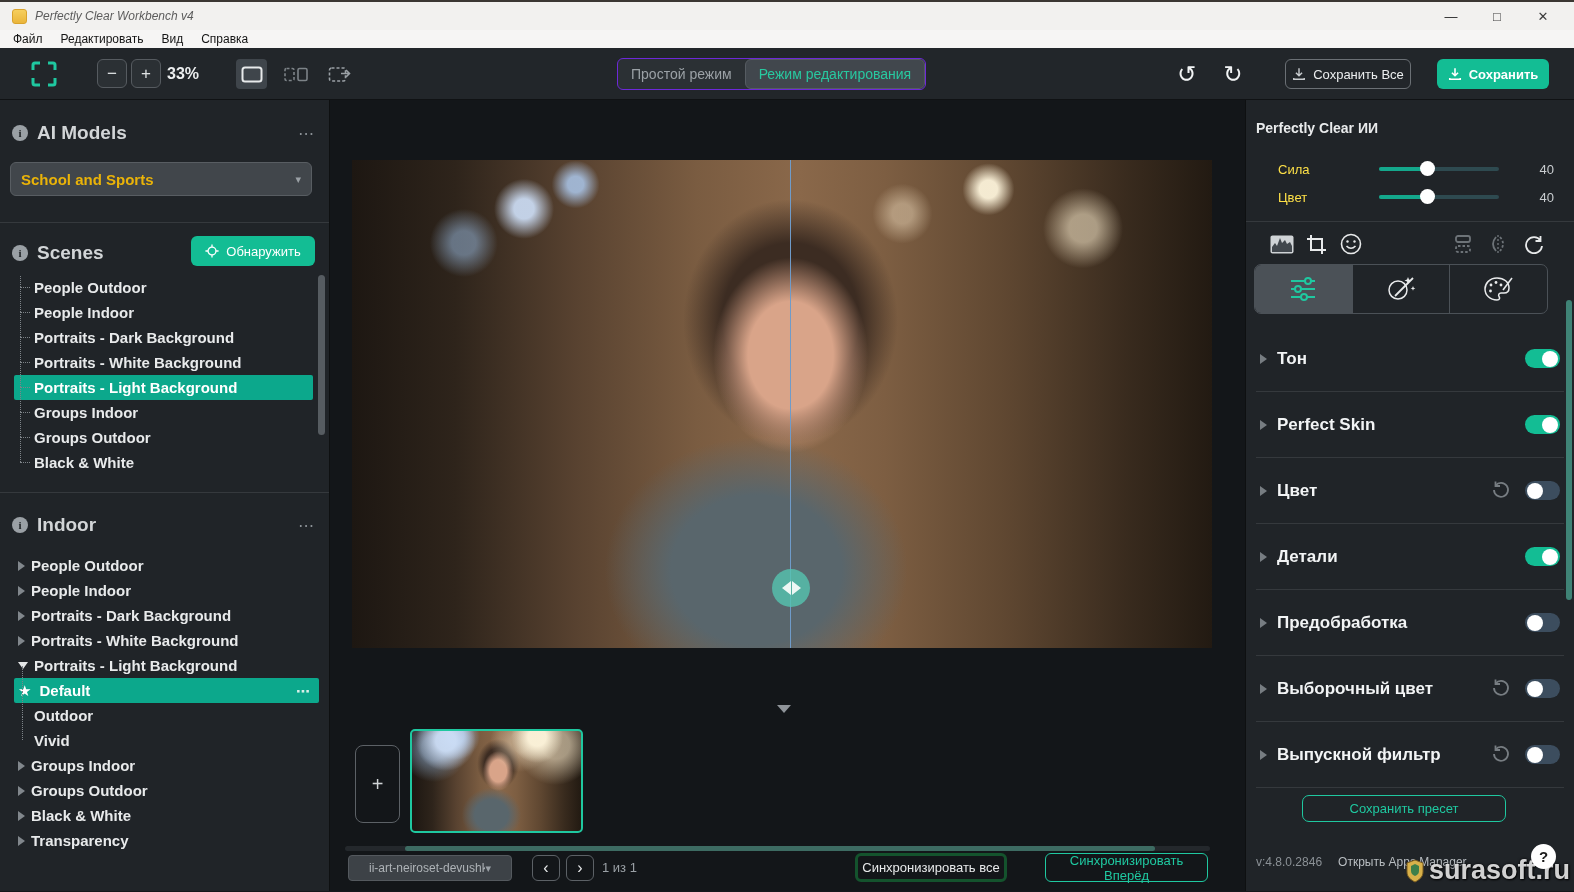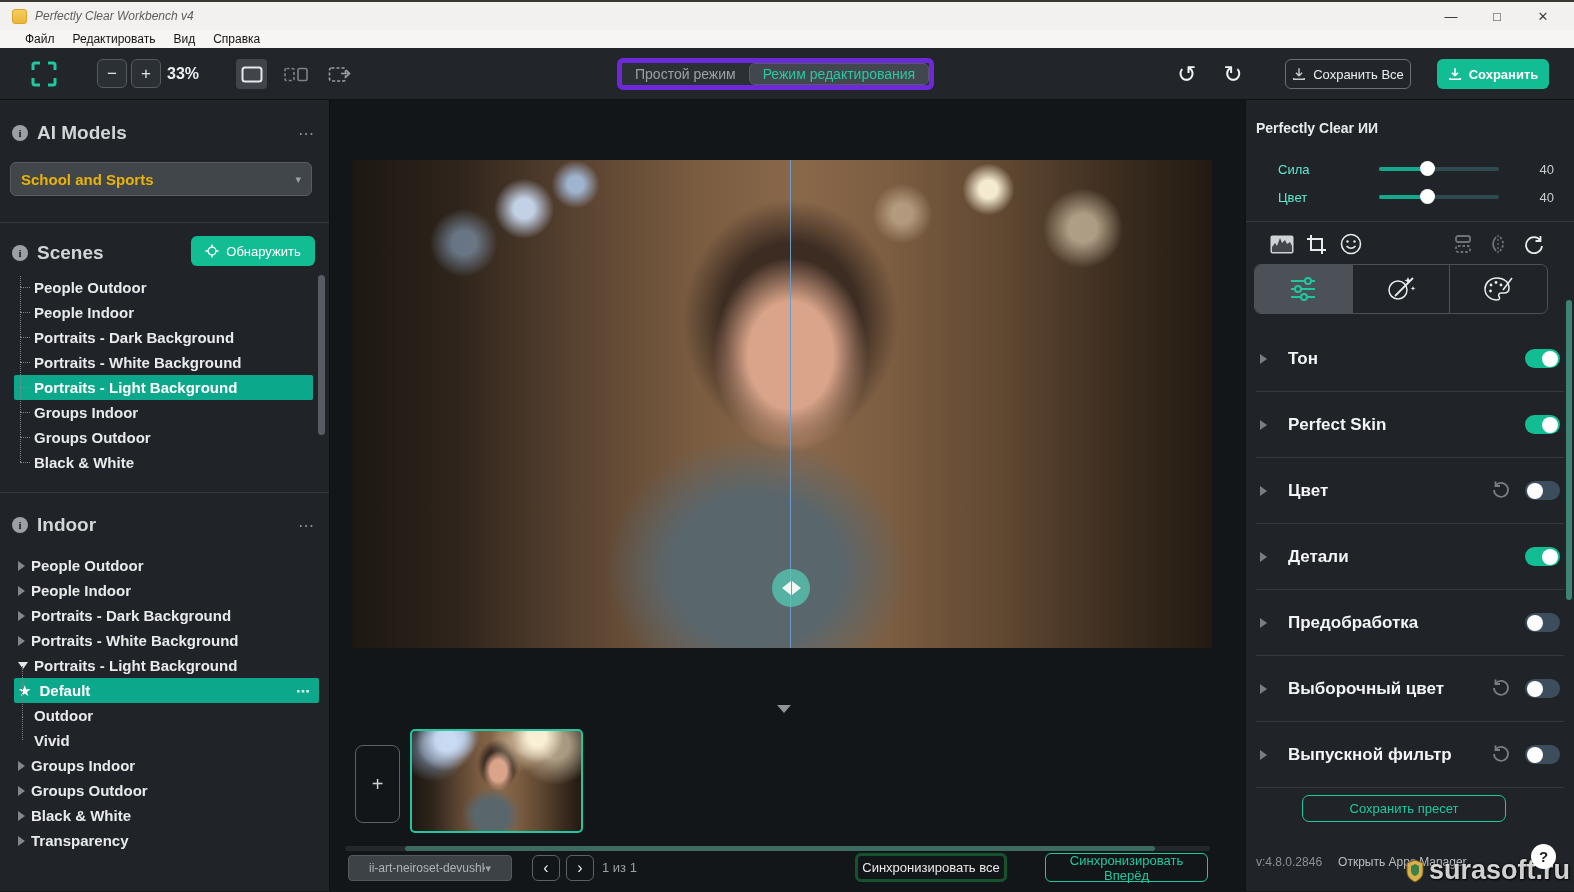--- a/index.html
+++ b/index.html
@@ -9,35 +9,35 @@
   
   .titlebar { height:30px; background:#f2f1ef; border-top:2px solid #3b3733;
     display:flex; align-items:center; padding:0 8px;font-style:italic; }
   .app-icon { width:15px; height:15px; border-radius:3px; margin:0 8px 0 4px;
     background:linear-gradient(#f8d express 0,#f8d express 0); background:linear-gradient(#f6cf5e,#eab53a);
     border:1px solid #d9a32c; }
   .title-text { color:#5c5c5c; font-size:12px; }
   .win-controls { margin-left:auto; display:flex; }
   .win-btn { width:46px; height:28px; display:flex; align-items:center; justify-content:center;
     color:#3c3c3c; font-size:13px; }
-  .menubar { height:18px; background:#f6f5f4; display:flex; align-items:center; padding-left:16px; }
+  .menubar { height:18px; background:#f6f5f4; display:flex; align-items:center; padding-left:4px; }
   .menu-item { color:#141414; font-size:12px; padding:0 9px; }
 
   
   .toolbar { height:52px; background:#22262a; position:relative; border-bottom:1px solid #101214; }
   .tb-abs { position:absolute; }
   .logo-icon { left:30px; top:12px; width:28px; height:28px; }
   .sq-btn { width:30px; height:29px; top:11px; border:1px solid #565b60; border-radius:6px;
     background:#2b3034; color:#dfe2e4; font-size:17px; display:flex; align-items:center; justify-content:center; }
   .zoom-label { left:167px; top:0; height:52px; line-height:52px; color:#eceeef; font-size:16px; font-weight:bold; }
   .viewmodes { left:236px; top:11px; display:flex; gap:13px; }
   .vm { width:31px; height:30px; border-radius:4px; display:flex; align-items:center; justify-content:center; }
   .vm.active { background:#3f454b; }
   .mode-switch { left:617px; top:10px; height:32px; display:flex; align-items:center;
-    background:#2b3034; border:5px solid #6d28d9; border-radius:6px; overflow:hidden; }
+    background:#2b3034; border:1px solid #6d28d9; border-radius:6px; overflow:hidden; }
   .mode-seg { padding:0 13px; height:100%; display:flex; align-items:center; font-size:14px; color:#9ba1a6; }
   .mode-seg.active { background:#41474d; color:#28c9a0; border-radius:6px; border:1px solid #565c62; }
   .undo-btn,.redo-btn { top:9px; width:34px; height:34px; color:#f2f4f5; font-size:23px;
     display:flex; align-items:center; justify-content:center; }
   .undo-btn { left:1170px; } .redo-btn { left:1216px; }
   .saveall-btn { left:1285px; top:11px; width:126px; height:30px; border:1px solid #6b7075; border-radius:6px;
     color:#eceeef; font-size:13px; display:flex; align-items:center; justify-content:center; gap:7px; background:transparent; }
   .save-btn { left:1437px; top:11px; width:112px; height:30px; border:none; border-radius:6px;
     color:#fff; font-size:13px; font-weight:bold; display:flex; align-items:center; justify-content:center; gap:7px; }
 
@@ -120,35 +120,35 @@
     border-radius:6px; background:transparent; color:#e8eaeb; font-size:13px;
     display:flex; align-items:center; justify-content:center; }
   .sync-fwd { position:absolute; left:715px; top:753px; width:163px; height:29px; border:1px solid #1fc8a0;
     border-radius:6px; background:transparent; color:#1fc8a0; font-size:13px;
     display:flex; align-items:center; justify-content:center; }
 
   
   .rp-title { position:absolute; left:10px; top:20px; color:#e9ebec; font-size:14px; font-weight:bold; }
   .sliders { position:absolute; left:0; right:0; top:56px; }
   .slider-row { height:28px; position:relative; }
-  .slider-row .s-lbl { position:absolute; left:32px; top:6px; color:#5eead4; font-size:13px; }
+  .slider-row .s-lbl { position:absolute; left:32px; top:6px; color:#fde047; font-size:13px; }
   .s-track { position:absolute; left:133px; top:11px; width:120px; height:4px; border-radius:2px; background:#2e4a50; }
   .s-fill { height:4px; border-radius:2px; background:#14a88c; }
   .s-thumb { position:absolute; top:-6px; width:15px; height:15px; border-radius:50%; background:#fff; }
   .slider-row .s-val { position:absolute; right:20px; top:6px; color:#c9cdd0; font-size:13px; }
   .rp-div { position:absolute; left:0; right:0; border-top:1px solid #35393d; }
   .icon-row { position:absolute; top:128px; left:0; right:0; height:32px; }
   .ir { position:absolute; top:2px; width:28px; height:28px; display:flex; align-items:center; justify-content:center; }
   .tabbar { position:absolute; left:8px; right:26px; top:164px; height:50px; border:1px solid #4b5157;
     border-radius:7px; display:flex; overflow:hidden; }
   .tab { flex:1; display:flex; align-items:center; justify-content:center; }
   .tab.active { background:#4b5157; }
   .tab + .tab { border-left:1px solid #4b5157; }
   .adjust { position:absolute; left:10px; right:10px; top:226px; }
-  .adj-row { height:66px; display:flex; align-items:center; border-bottom:1px solid #35393d; padding:0 4px;gap:11px; }
+  .adj-row { height:66px; display:flex; align-items:center; border-bottom:1px solid #35393d; padding:0 4px; }
   .adj-row .tri.right { border-left-color:#777d82; margin:0 10px 0 0; }
   .adj-row .a-lbl { color:#f2f4f5; font-size:17px; font-weight:bold; }
   .a-right { margin-left:auto; display:flex; align-items:center; gap:14px; }
   .toggle { width:35px; height:19px; border-radius:10px; position:relative; }
   .toggle.on { background:#13bd94; }
   .toggle.off { background:#3c4d5e; }
   .knob { position:absolute; top:1.5px; width:16px; height:16px; border-radius:50%; background:#fff; }
   .toggle.on .knob { right:2px; } .toggle.off .knob { left:2px; }
   .save-preset { position:absolute; left:56px; right:68px; top:695px; height:27px; border:1px solid #1fc8a0;
     border-radius:7px; background:transparent; color:#1fc8a0; font-size:13px;

